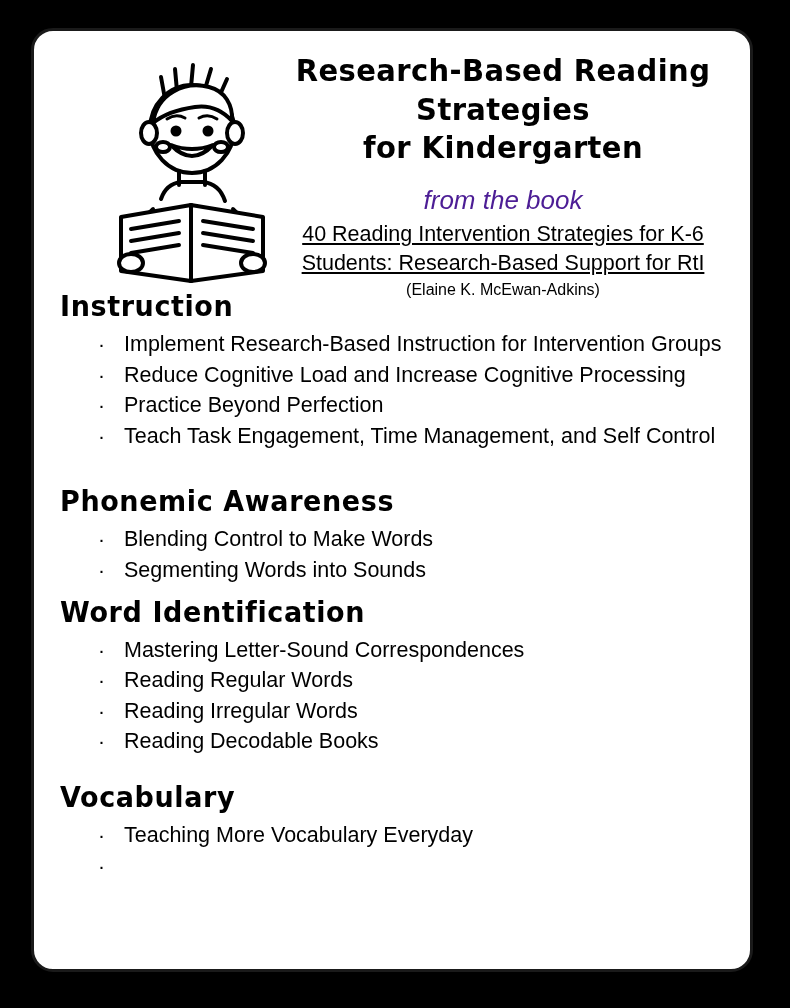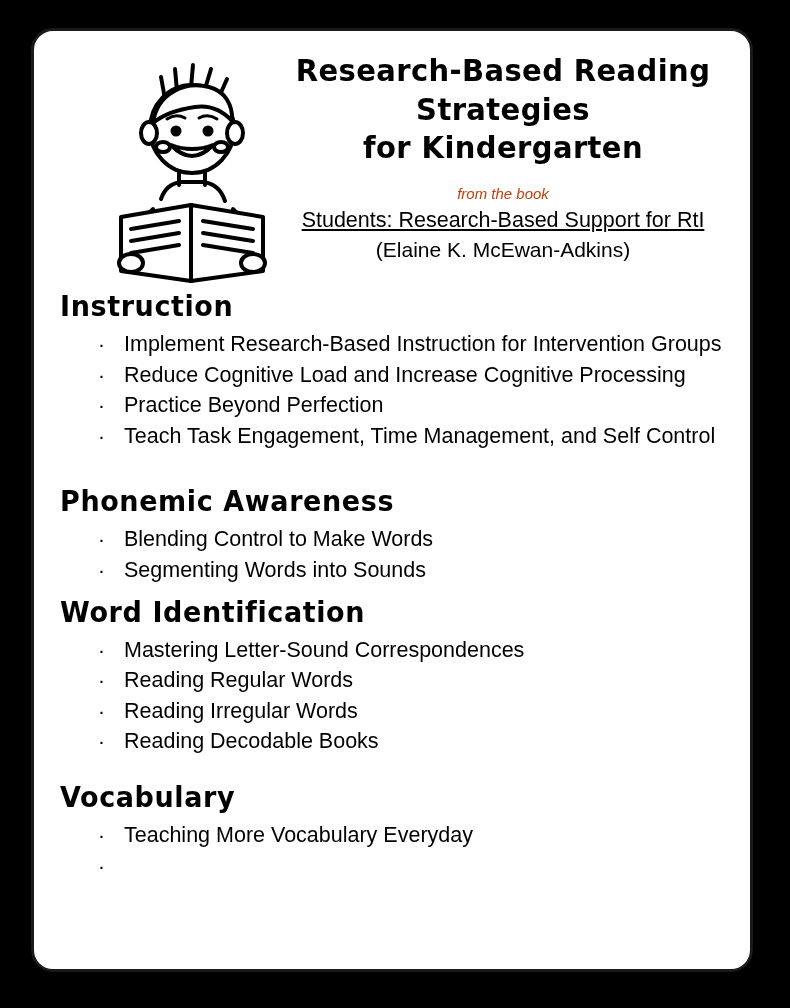--- a/index.html
+++ b/index.html
@@ -55,36 +55,36 @@
     font-size: 29px;
     line-height: 1.26;
     letter-spacing: 0.4px;
     color: #000;
     margin: 0;
     transform: scaleY(1.06);
     transform-origin: top center;
   }
   .from-line {
     margin-top: 24px;
-    font-size: 15px;
+    font-size: 26px;
     font-style: italic;
     font-family: "Liberation Sans", sans-serif;
-    color: #c2410c;
+    color: #4c1d95;
   }
   .book-title {
     margin-top: 4px;
     font-size: 21.5px;
     line-height: 1.35;
     text-decoration: underline;
     text-underline-offset: 2px;
     color: #000;
   }
   .book-author {
     margin-top: 3px;
-    font-size: 21px;
+    font-size: 16px;
     color: #000;
   }
   
   .content {
     position: absolute;
     left: 0;
     top: 258px;
     width: 100%;
     padding: 0 26px;
     box-sizing: border-box;
@@ -175,20 +175,21 @@
       </svg>
     </div>
 
     <div class="title-block">
       <div class="title">
         <div>Research-Based Reading Strategies</div>
         <div>for Kindergarten</div>
       </div>
       <div class="from-line">from the book</div>
       <div class="book-title">
+        <div>40 Reading Intervention Strategies for K-6</div>
         <div>Students: Research-Based Support for RtI</div>
       </div>
       <div class="book-author">(Elaine K. McEwan-Adkins)</div>
     </div>
 
   </div>
 
   <div class="content">
 
     <div class="section sec-instruction">

